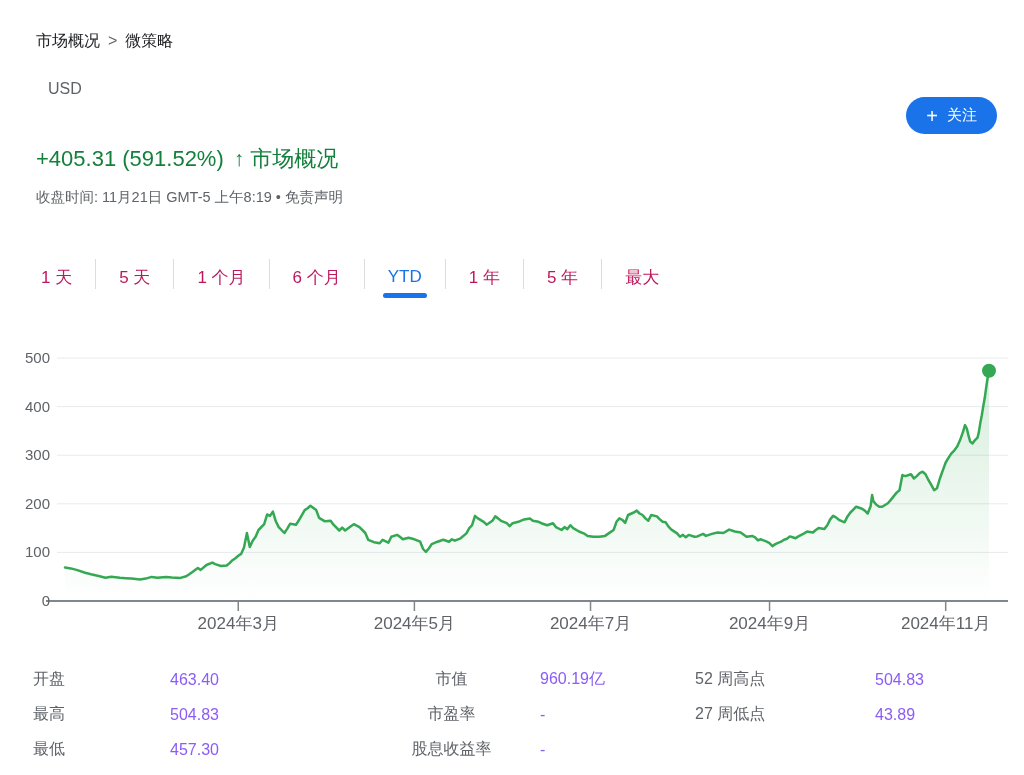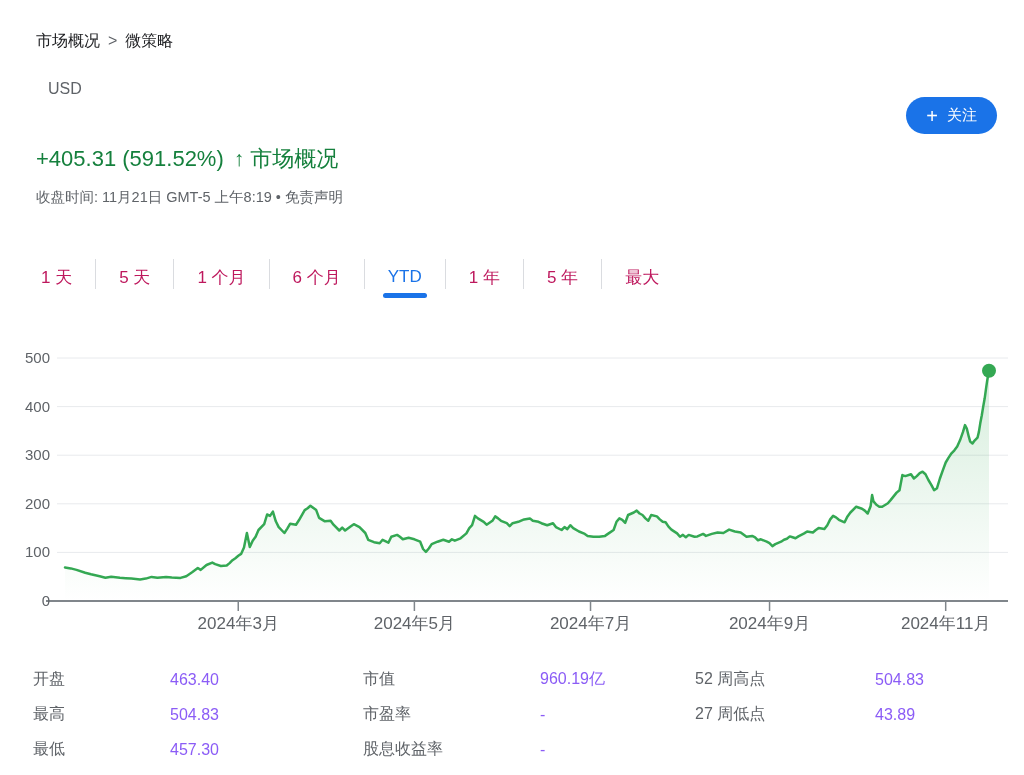--- a/index.html
+++ b/index.html
@@ -51,21 +51,21 @@
   
   .stats { position:absolute; left:33px; top:662px; right:20px; display:flex; font-size:16px; }
   .stats-col { display:flex; flex-direction:column; }
   .stats-col.c1 { width:330px; }
   .stats-col.c2 { width:332px; }
   .stats-col.c3 { width:300px; }
   .stat-row { display:flex; height:35px; align-items:center; }
   .stat-label { color:#5f6368; }
   .stat-value { color:#8b5cf6; }
   .c1 .stat-label { width:137px; }
-  .c2 .stat-label { width:177px; }
+  .c2 .stat-label { width:177px;text-align:center; }
   .c3 .stat-label { width:180px; }
 </style>
 </head>
 <body>
 
 <div class="page">
 
   <div class="breadcrumb">
     <a href="#">市场概况</a><span class="sep">&gt;</span><span>微策略</span>
   </div>

